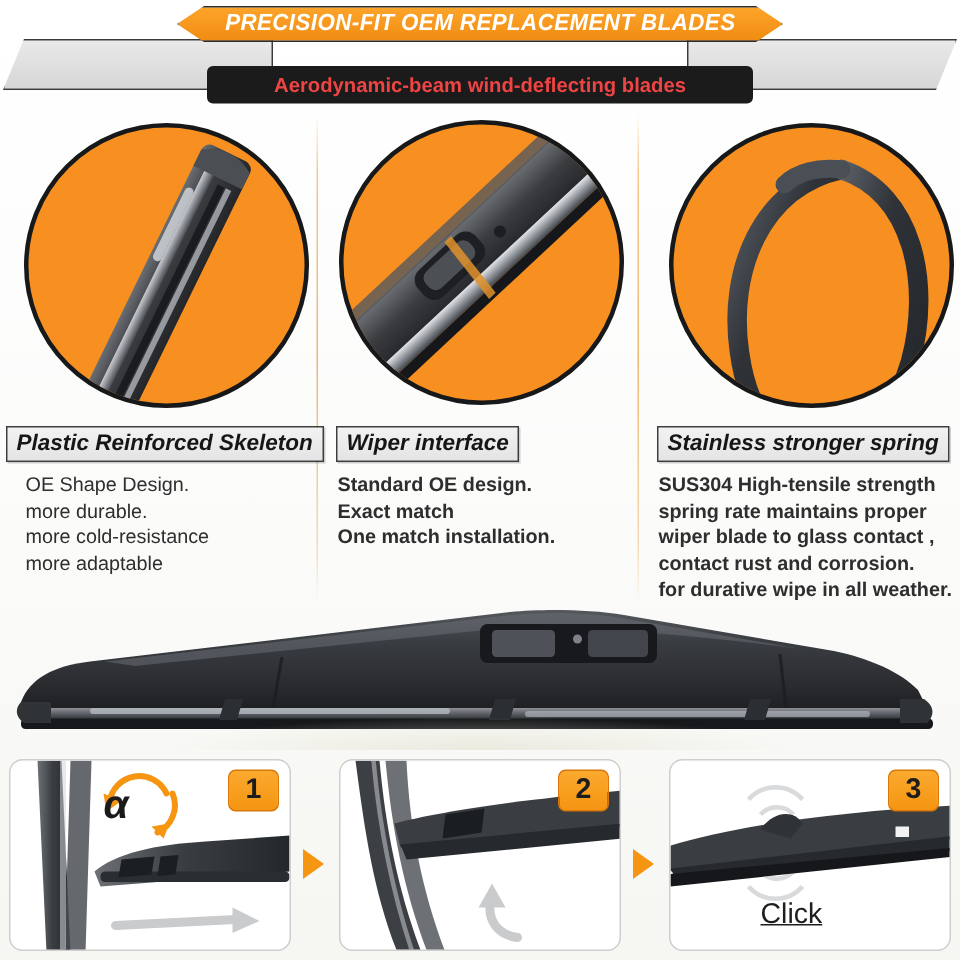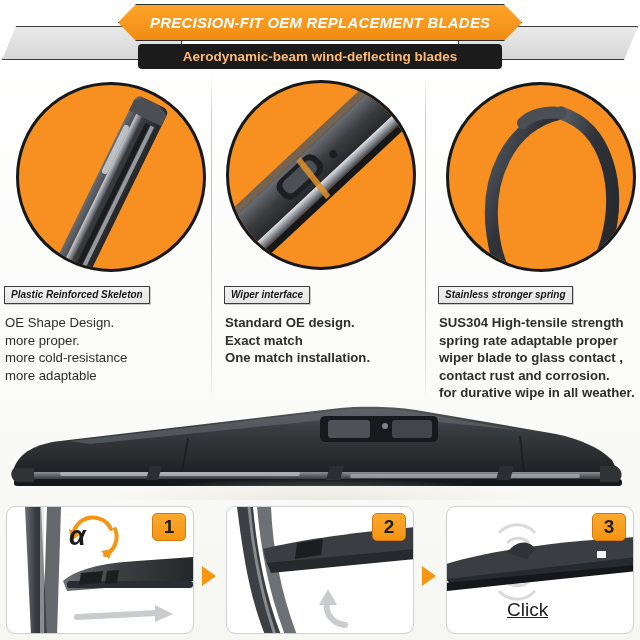--- a/index.html
+++ b/index.html
@@ -26,40 +26,40 @@
   }
   .wing-left {
     left: 2px; width: 180px;
     clip-path: polygon(14px 0, 100% 0, 100% 100%, 0 100%);
   }
   .wing-right {
     right: 2px; width: 180px;
     clip-path: polygon(0 0, 100% 0, calc(100% - 14px) 100%, 0 100%);
   }
   .banner-orange {
-    position: absolute; left: 118px; top: 4px; width: 404px; height: 37px;
+    position: absolute; left: 118px; top: 4px; width: 404px; height: 24px;
     background: linear-gradient(180deg,#fba42a 0%,#f8971d 55%,#ef8c12 100%);
     border: 1px solid #2d2d2d;
     box-sizing: border-box;
     clip-path: polygon(18px 0, calc(100% - 18px) 0, 100% 50%, calc(100% - 18px) 100%, 18px 100%, 0 50%);
     display: flex; align-items: center; justify-content: center;
   }
   .banner-orange span {
     font-size: 15.5px; font-weight: bold; font-style: italic;
     color: #ffffff; letter-spacing: .3px; white-space: nowrap;
     transform: scaleX(.96);
   }
   .banner-dark {
     position: absolute; left: 138px; top: 44px; width: 364px; height: 25px;
     background: #1b1b1b;
     border-radius: 4px;
     display: flex; align-items: center; justify-content: center;
   }
   .banner-dark span {
-    font-size: 13.5px; font-weight: bold; color: #fdba74; white-space: nowrap;
+    font-size: 13.5px; font-weight: bold; color: #ef4444; white-space: nowrap;
   }
 
   
   .vdiv {
     position: absolute; top: 76px; width: 1px; height: 325px;
     background: linear-gradient(180deg,rgba(247,178,90,0) 0%,#f3c98d 12%,#eab876 50%,#f5d9b2 88%,rgba(247,178,90,0) 100%);
   }
 
   
   .col { position: absolute; top: 80px; width: 211px; }
@@ -81,29 +81,29 @@
   }
   .c1 { left: 8px; top: 2px; }
   .c2 { left: 4px; top: 0px; }
   .c3 { left: 10px; top: 2px; }
 
   .caption-box {
     display: inline-block;
     border: 1.5px solid #3d3d3d;
     background: linear-gradient(180deg,#f2f2f2 0%,#e4e4e4 100%);
     padding: 2px 6px 3px 6px;
-    font-size: 10px; font-weight: bold; font-style: italic;
+    font-size: 15px; font-weight: bold; font-style: italic;
     color: #161616; white-space: nowrap;
     box-shadow: 1px 1px 0 rgba(0,0,0,.18);
   }
   .cap-row { padding-left: 4px; margin-top: 8px; height: 24px; }
   .col-2 .cap-row, .col-3 .cap-row { padding-left: 10px; }
 
   .desc {
-    padding-left: 5px; margin-top: 6px;
+    padding-left: 17px; margin-top: 6px;
     font-size: 13.2px; line-height: 17.5px; color: #2e2e2e;
   }
   .col-2 .desc, .col-3 .desc { padding-left: 11px; font-weight: bold; }
   .desc div { white-space: nowrap; }
 
   
   #product {
     position: absolute; left: 0; top: 396px; width: 640px; height: 104px;
   }
   #product .floor {
@@ -204,21 +204,21 @@
             <rect x="80" y="40" width="6" height="54" rx="3" fill="#cfd3d8" opacity=".85"></rect>
           </g>
         </svg>
       </div>
     </div>
     <div class="cap-row">
       <span class="caption-box">Plastic Reinforced Skeleton</span>
     </div>
     <div class="desc">
       <div>OE Shape Design.</div>
-      <div>more proper.</div>
+      <div>more durable.</div>
       <div>more cold-resistance</div>
       <div>more adaptable</div>
     </div>
   </div>
 
   <div class="col col-2">
     <div class="circle-wrap">
       <div class="circle c2">
         <svg width="190" height="190" viewBox="0 0 190 190">
           <defs>
@@ -271,21 +271,21 @@
           <path d="M112 28 C160 44 172 104 158 156 C150 182 142 192 136 198" fill="none" stroke="url(#g3a)" stroke-width="13" stroke-linecap="round"></path>
           <path d="M112 28 C96 26 82 30 74 38" fill="none" stroke="#4a4f56" stroke-width="12" stroke-linecap="round"></path>
         </svg>
       </div>
     </div>
     <div class="cap-row">
       <span class="caption-box">Stainless stronger spring</span>
     </div>
     <div class="desc">
       <div>SUS304 High-tensile strength</div>
-      <div>spring rate adaptable proper</div>
+      <div>spring rate maintains proper</div>
       <div>wiper blade to glass contact ,</div>
       <div>contact rust and corrosion.</div>
       <div>for durative wipe in all weather.</div>
     </div>
   </div>
 
   <div id="product">
     <div class="floor"></div>
     <svg width="640" height="104" viewBox="0 0 640 104">
       <defs>

